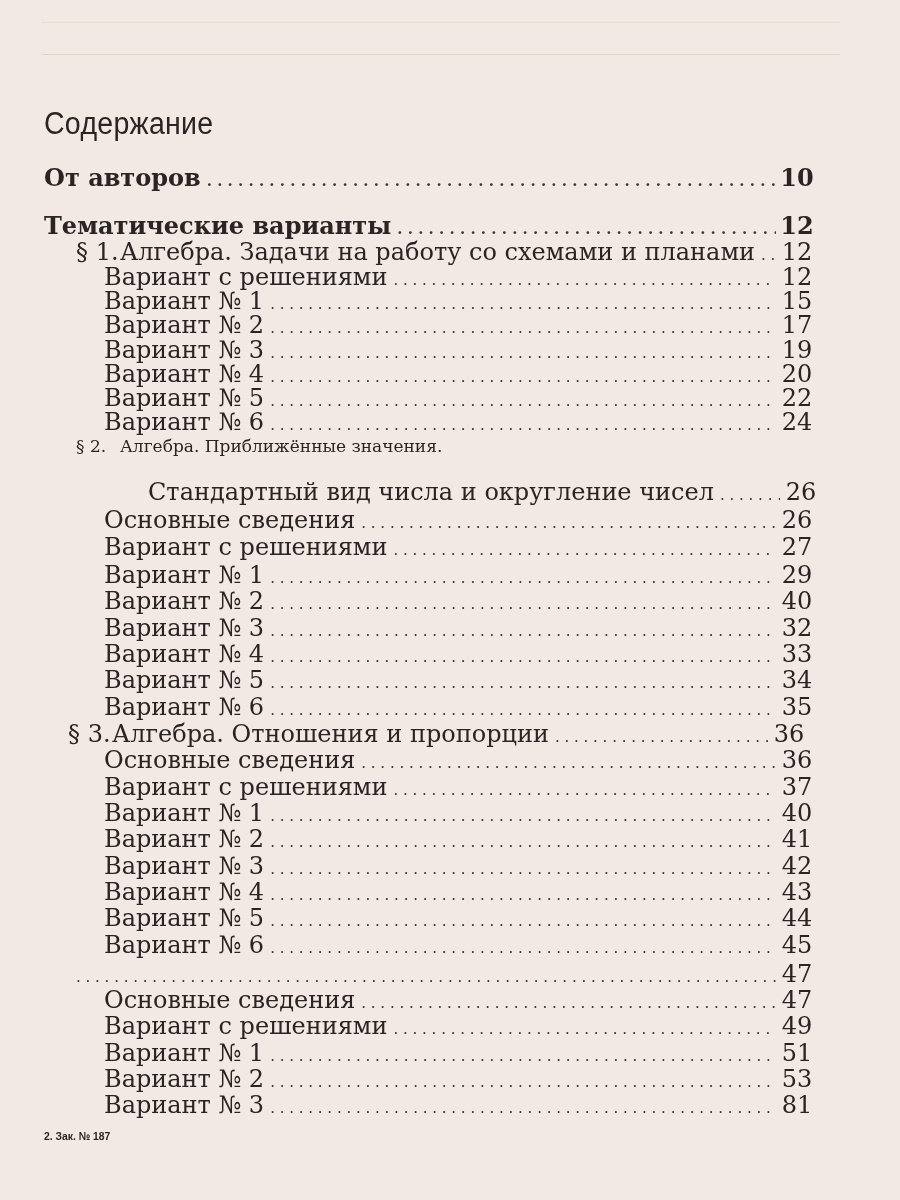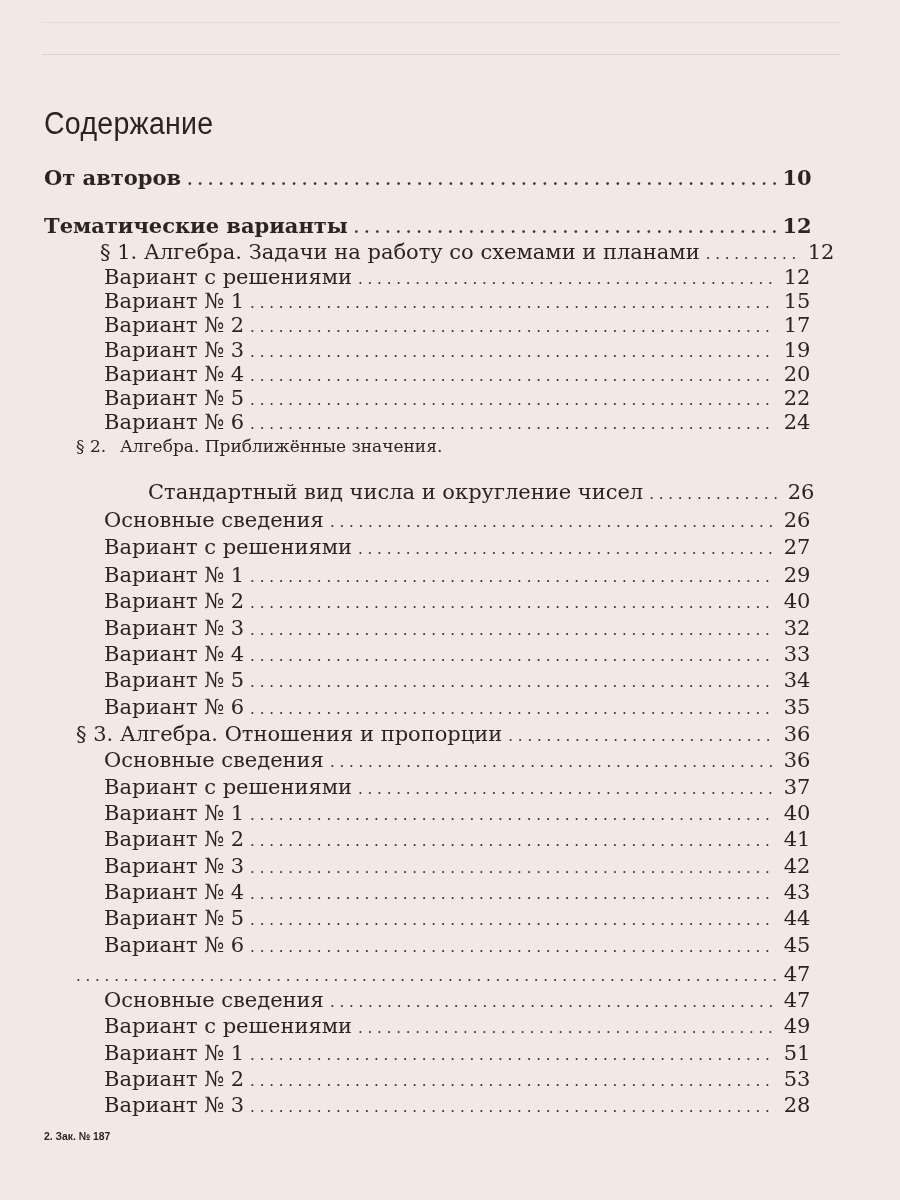--- a/index.html
+++ b/index.html
@@ -25,21 +25,21 @@
     letter-spacing: 0.3px;
     color: #2a2424;
     transform: scaleX(0.92); transform-origin: left;
   }
   .toc {
     position: absolute; left: 0; top: 0; width: 900px;
   }
   .row {
     position: absolute; height: 24px;
     display: flex; align-items: baseline;
-    font-size: 21px; line-height: 24px;
+    font-size: 24px; line-height: 24px;
     white-space: nowrap;
   }
   .row .label { flex: 0 0 auto; padding-right: 6px; }
   .row .leader {
     flex: 1 1 auto; overflow: hidden; white-space: nowrap;
     letter-spacing: 3.2px; color: #3a3232;
     font-size: 15px;
   }
   .row .leader::before {
     content: ". . . . . . . . . . . . . . . . . . . . . . . . . . . . . . . . . . . . . . . . . . . . . . . . . . . . . . . . . . . . . . . . . . . . . . . . . . . . . . . . . . . . . . . . . . . . . . . . . . . . . . . . . . . . . . . . . . . . . . . . . . . .";
@@ -75,21 +75,21 @@
     <span class="leader"></span>
     <span class="page">10</span>
   </div>
 
   <div class="row bold" style="left:44px; width:774px; top:214px;">
     <span class="label">Тематические варианты</span>
     <span class="leader"></span>
     <span class="page">12</span>
   </div>
 
-  <div class="row" style="left:76px; width:742px; top:240px;margin-left:24px;">
+  <div class="row" style="left:76px; width:742px; top:240px;">
     <span class="label">
       <span class="sec-num">§ 1.</span><span>Алгебра. Задачи на работу со схемами и планами</span>
     </span>
     <span class="leader"></span>
     <span class="page">12</span>
   </div>
   <div class="row" style="left:104px; width:714px; top:265px;">
     <span class="label">Вариант с решениями</span>
       <span class="leader"></span>
       <span class="page">12</span>
@@ -167,21 +167,21 @@
     <span class="label">Вариант № 5</span>
       <span class="leader"></span>
       <span class="page">34</span>
   </div>
   <div class="row" style="left:104px; width:714px; top:695px;">
     <span class="label">Вариант № 6</span>
       <span class="leader"></span>
       <span class="page">35</span>
   </div>
 
-  <div class="row" style="left:76px; width:742px; top:722px;">
+  <div class="row" style="left:68px; width:742px; top:722px;">
     <span class="label">
       <span class="sec-num">§ 3.</span><span>Алгебра. Отношения и пропорции</span>
     </span>
     <span class="leader"></span>
     <span class="page">36</span>
   </div>
   <div class="row" style="left:104px; width:714px; top:748px;">
     <span class="label">Основные сведения</span>
       <span class="leader"></span>
       <span class="page">36</span>
@@ -242,17 +242,17 @@
       <span class="page">51</span>
   </div>
   <div class="row" style="left:104px; width:714px; top:1067px;">
     <span class="label">Вариант № 2</span>
       <span class="leader"></span>
       <span class="page">53</span>
   </div>
   <div class="row" style="left:104px; width:714px; top:1093px;">
     <span class="label">Вариант № 3</span>
       <span class="leader"></span>
-      <span class="page">28</span>
+      <span class="page">81</span>
   </div>
 </div>
 
 <div class="footer" style="top:1130px;">2. Зак. № 187</div>
 
 </body></html>

